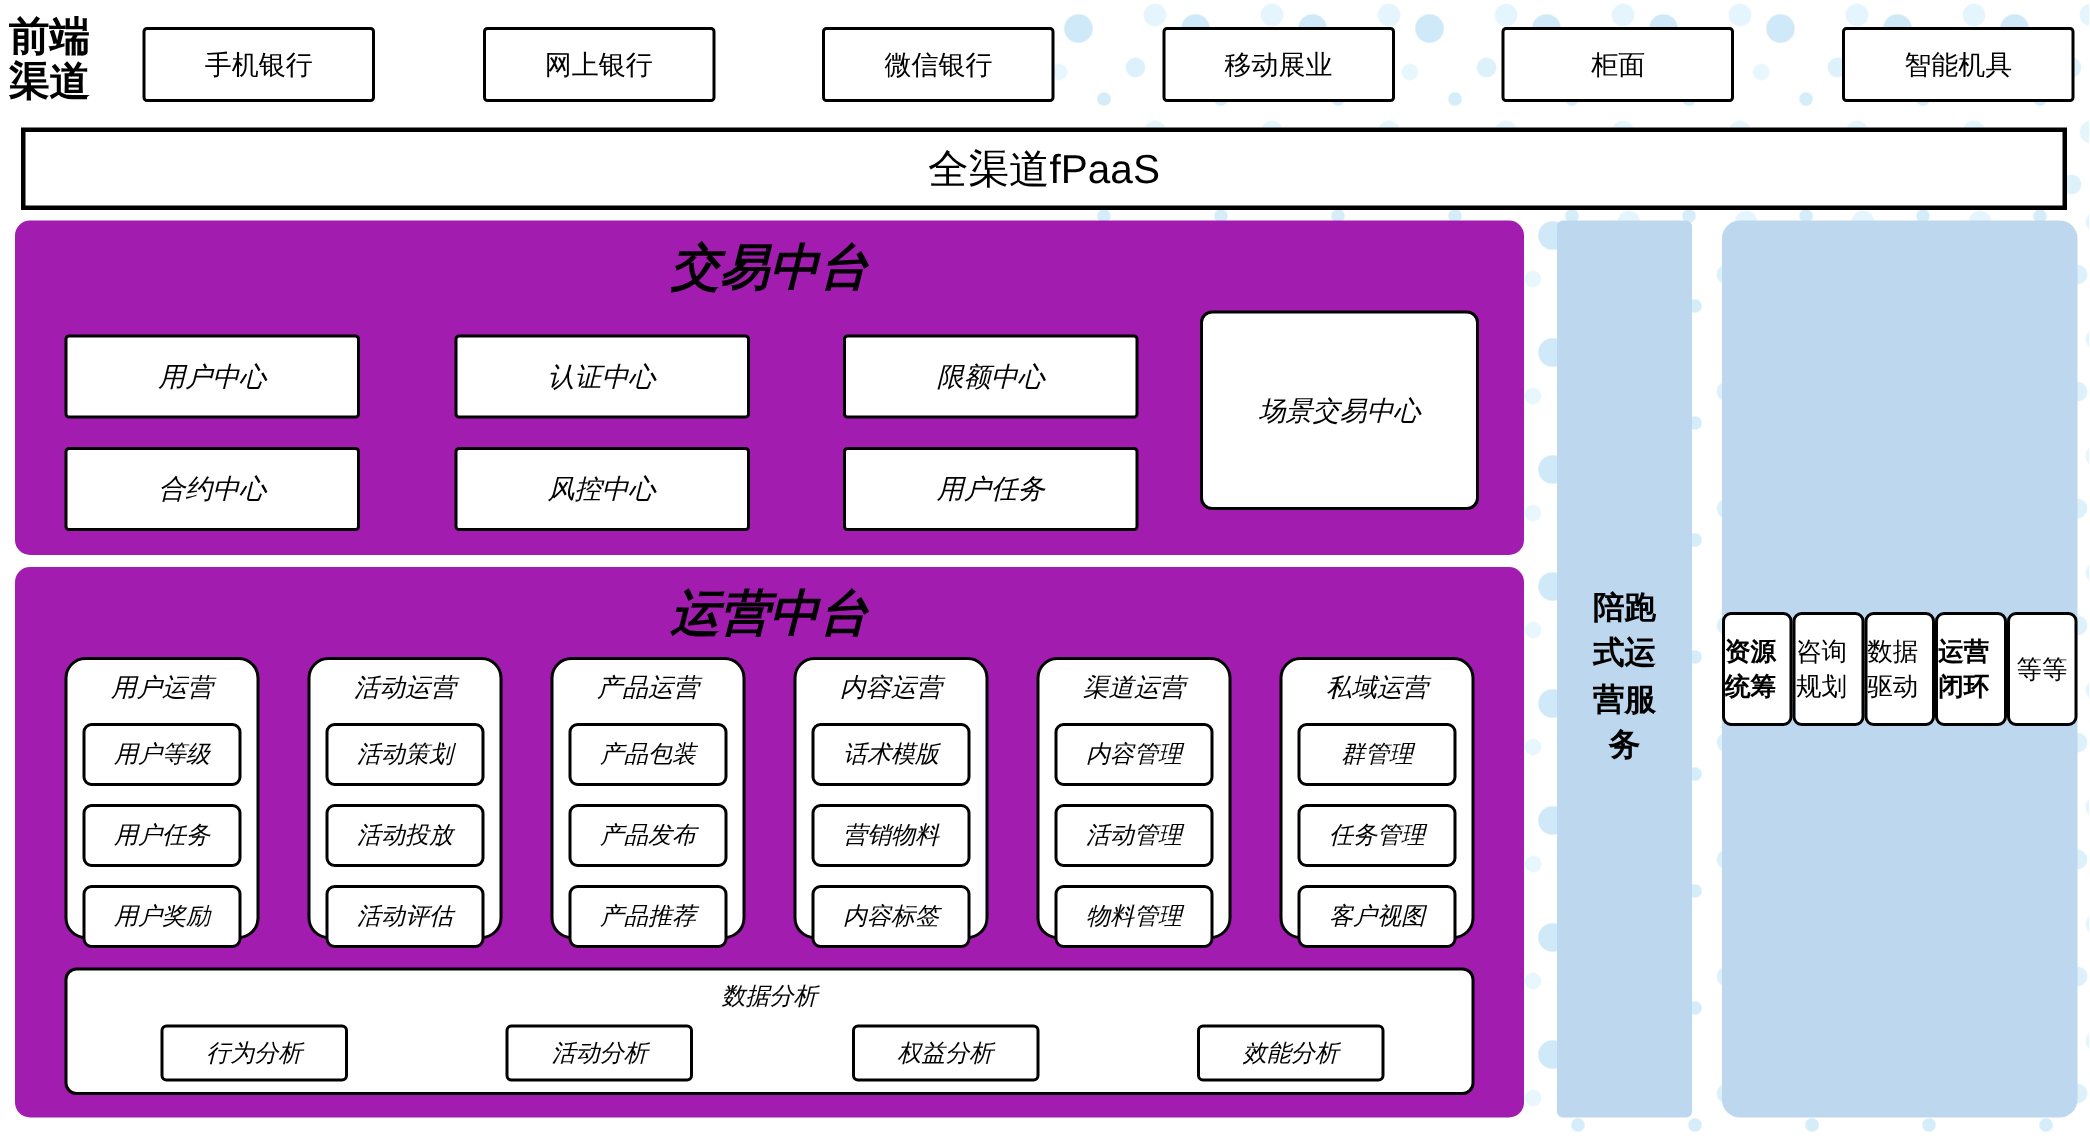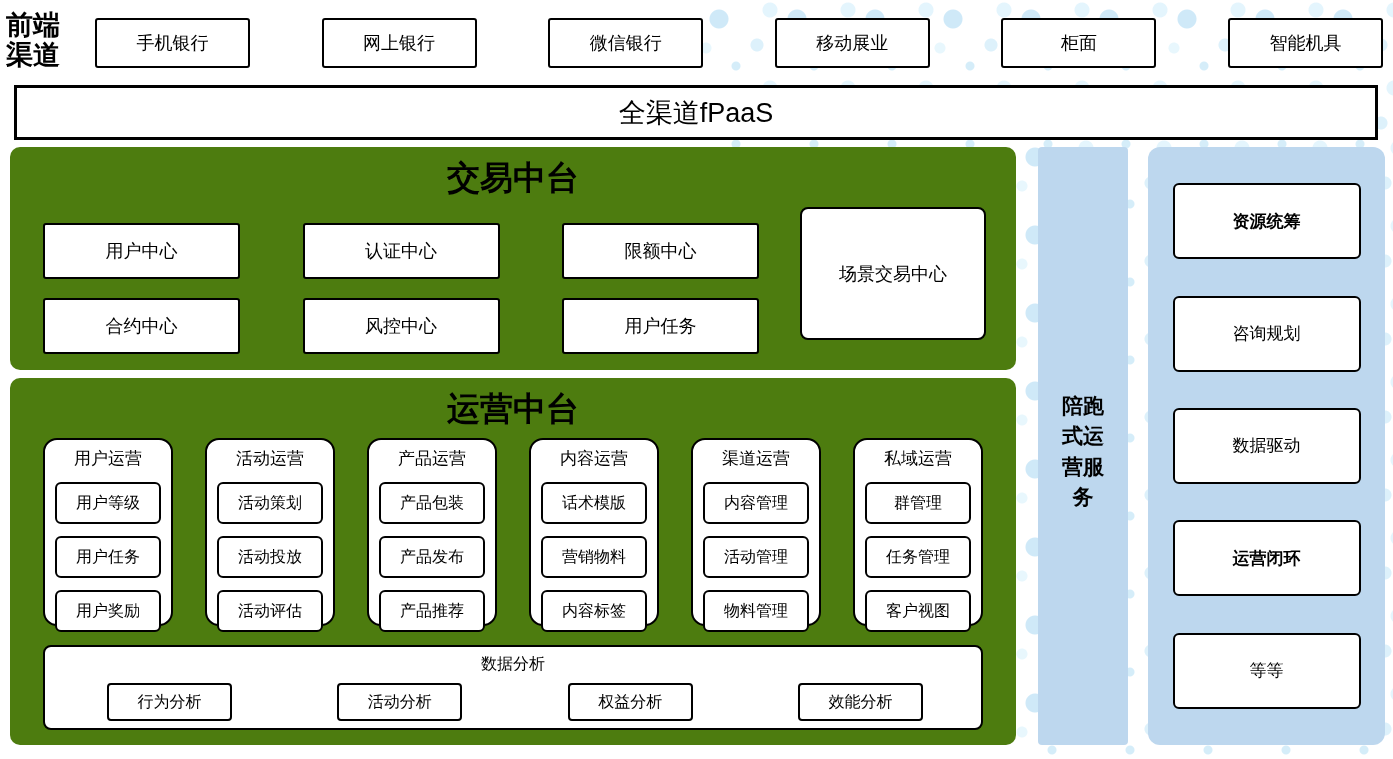--- a/index.html
+++ b/index.html
@@ -35,21 +35,21 @@
   }
 
   
   .fpaas {
     position:absolute; left:14px; top:85px; width:1364px; height:55px;
     background:#fff; border:3px solid #000;
     display:flex; align-items:center; justify-content:center; font-size:27px;
   }
 
   
-  .blue-panel { position:absolute; left:10px; width:1006px; background:#4d7c0f; border-radius:10px; }
+  .blue-panel { position:absolute; left:10px; width:1006px; background:#a21caf; border-radius:10px;font-style:italic; }
   .panel-trade { top:147px; height:223px; }
   .panel-ops   { top:378px; height:367px; }
   .panel-title {
     text-align:center; padding-top:9px;
     font-family:"DejaVu Serif","Liberation Serif",serif;
     font-weight:bold; font-size:33px;
   }
 
   
   .trade-grid {
@@ -99,21 +99,21 @@
   }
   .escort-label {
     width:48px; font-size:21px; font-weight:bold; line-height:1.45;
     text-align:center; word-break:break-all;margin-top:11px;
   }
 
   
   .service-panel {
     position:absolute; left:1148px; top:147px; width:237px; height:598px;
     background:#BDD7EE; border-radius:12px;
-    display:flex; flex-direction:column; justify-content:space-evenly; align-items:center;
+    display:flex; flex-direction:row; justify-content:space-evenly; align-items:center;
   }
   .service-item {
     width:188px; height:76px; background:#fff; border:2px solid #000; border-radius:6px;
     display:flex; align-items:center; justify-content:center; font-size:17px;
   }
   .service-item.bold { font-weight:bold; }
 </style>
 </head>
 <body>
 

